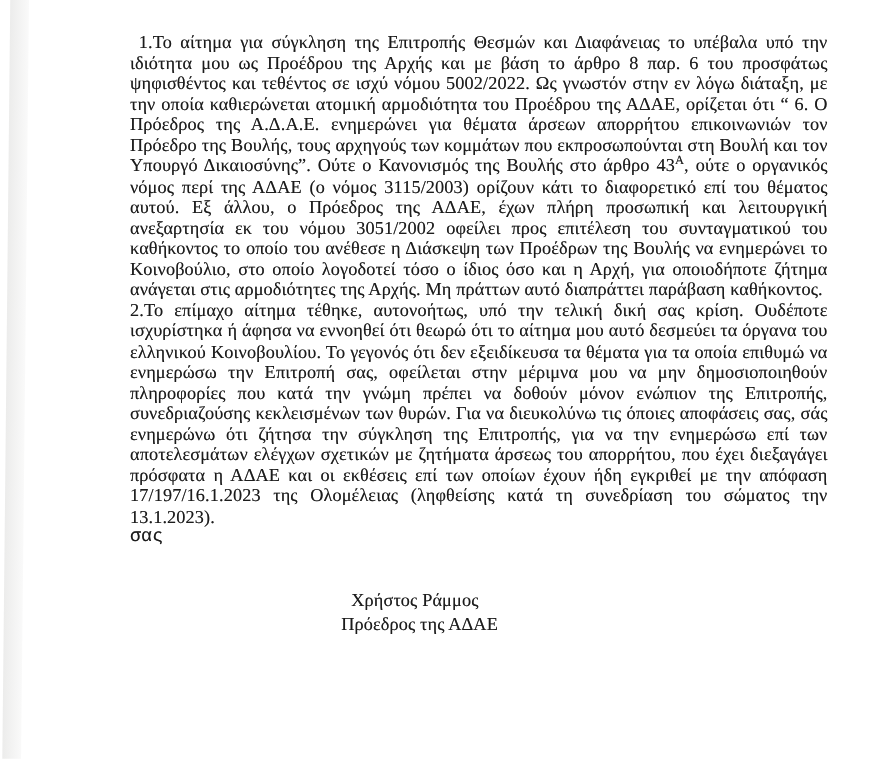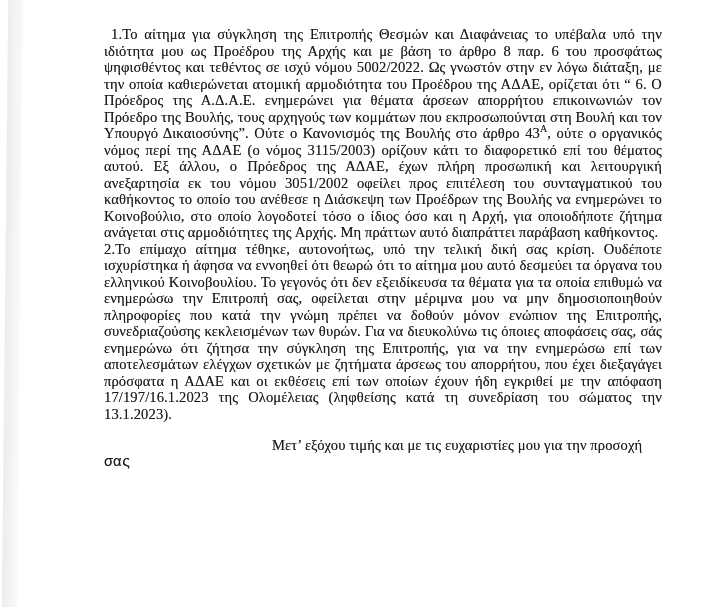--- a/index.html
+++ b/index.html
@@ -76,20 +76,21 @@
 
 <div class="scan-edge"></div>
 
 <div class="page-content">
 
   <p class="para first"><span>1.Το αίτημα για σύγκληση της Επιτροπής Θεσμών και Διαφάνειας το υπέβαλα υπό την ιδιότητα μου ως Προέδρου της Αρχής και με βάση το άρθρο 8 παρ. 6 του προσφάτως ψηφισθέντος και τεθέντος σε ισχύ  νόμου 5002/2022. Ως γνωστόν στην εν λόγω διάταξη, με την οποία καθιερώνεται ατομική αρμοδιότητα του Προέδρου της ΑΔΑΕ, ορίζεται ότι “ 6. Ο Πρόεδρος της Α.Δ.Α.Ε. ενημερώνει για θέματα άρσεων απορρήτου επικοινωνιών τον Πρόεδρο της Βουλής, τους αρχηγούς των κομμάτων που εκπροσωπούνται στη Βουλή και τον Υπουργό Δικαιοσύνης”.  Ούτε ο Κανονισμός της Βουλής στο άρθρο 43</span><sup class="footnote-mark">Α</sup><span>, ούτε ο οργανικός νόμος περί της ΑΔΑΕ (ο νόμος 3115/2003) ορίζουν κάτι το διαφορετικό επί του θέματος αυτού. Εξ άλλου, ο Πρόεδρος της ΑΔΑΕ, έχων πλήρη προσωπική και λειτουργική ανεξαρτησία εκ του νόμου 3051/2002 οφείλει προς επιτέλεση του συνταγματικού του καθήκοντος το οποίο του ανέθεσε η Διάσκεψη των Προέδρων της Βουλής να ενημερώνει το Κοινοβούλιο, στο οποίο λογοδοτεί τόσο ο ίδιος όσο και η Αρχή, για οποιοδήποτε ζήτημα ανάγεται στις αρμοδιότητες της Αρχής. Μη πράττων αυτό διαπράττει παράβαση καθήκοντος.</span></p>
 
   <p class="para">2.Το επίμαχο αίτημα τέθηκε, αυτονοήτως, υπό την τελική δική σας κρίση. Ουδέποτε ισχυρίστηκα ή άφησα να εννοηθεί ότι θεωρώ ότι το αίτημα μου αυτό δεσμεύει τα όργανα του ελληνικού Κοινοβουλίου. Το γεγονός ότι δεν εξειδίκευσα τα θέματα για τα οποία επιθυμώ να ενημερώσω την Επιτροπή σας, οφείλεται στην μέριμνα μου να μην δημοσιοποιηθούν πληροφορίες που κατά την γνώμη πρέπει να δοθούν μόνον  ενώπιον της Επιτροπής, συνεδριαζούσης κεκλεισμένων των θυρών. Για να διευκολύνω τις όποιες αποφάσεις σας, σάς ενημερώνω ότι ζήτησα την σύγκληση της Επιτροπής, για να την ενημερώσω επί των αποτελεσμάτων ελέγχων  σχετικών με ζητήματα άρσεως του απορρήτου, που έχει διεξαγάγει πρόσφατα  η ΑΔΑΕ και οι εκθέσεις επί των οποίων έχουν ήδη εγκριθεί με την απόφαση 17/197/16.1.2023 της Ολομέλειας (ληφθείσης κατά τη συνεδρίαση του σώματος την 13.1.2023).</p>
 
 
-  <p class="closing-line-1">Μετ’ εξόχου τιμής και με τις ευχαριστίες μου για την προσοχή</p>
 
   <p class="closing-line-2">σας</p>
 
   <div class="signature-block">
+    <p class="signature-name">Χρήστος Ράμμος</p>
+    <p class="signature-title">Πρόεδρος της ΑΔΑΕ</p>
   </div>
 
 </div>
 
 </body></html>

